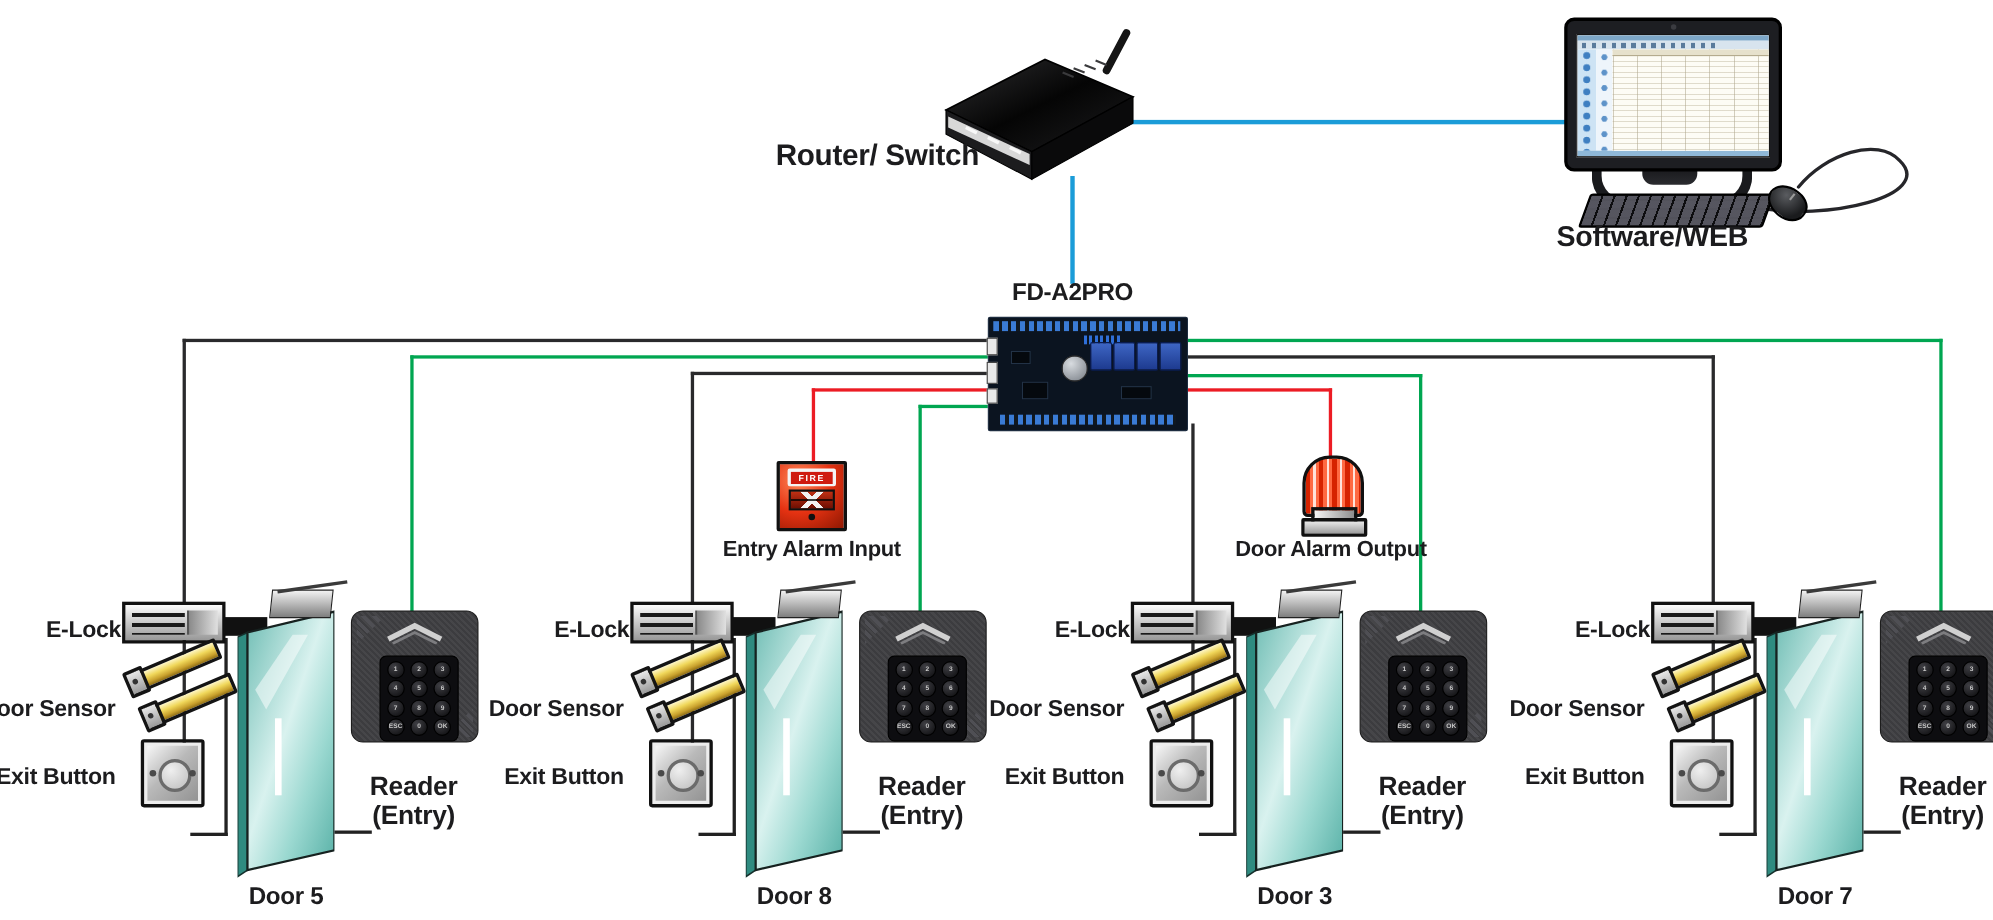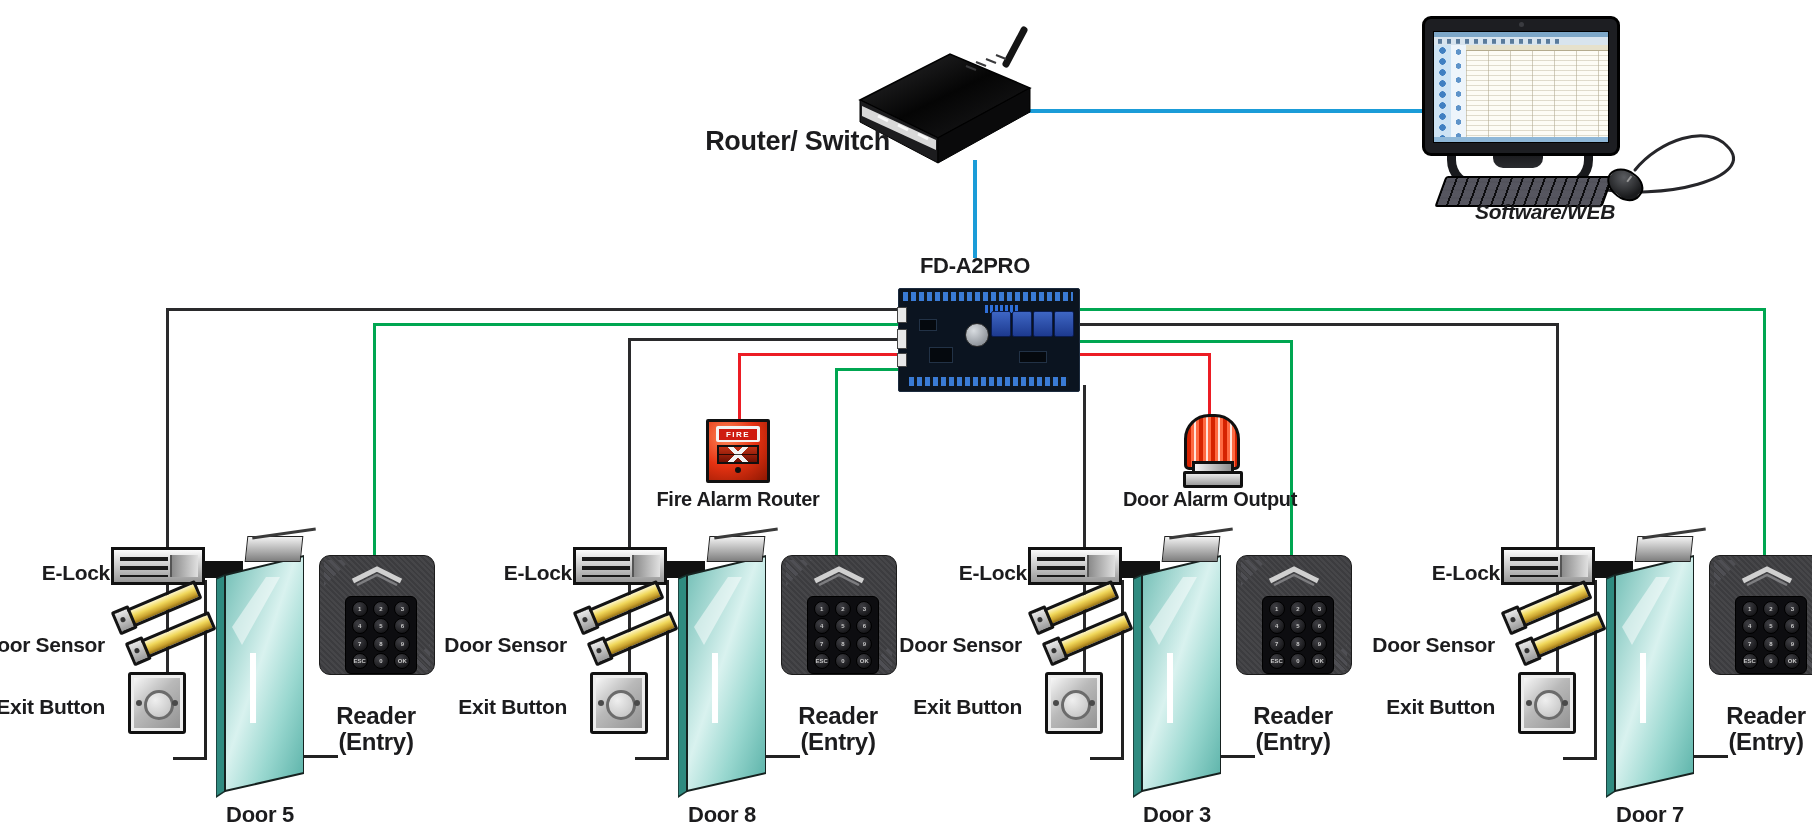--- a/index.html
+++ b/index.html
@@ -61,21 +61,21 @@
   .keyboard{position:absolute;left:1440px;top:176px;width:164px;height:27px;z-index:3;
      background:#141416;border:2px solid #000;border-radius:3px;transform:skewX(-20deg);
      background-image:
        repeating-linear-gradient(90deg,rgba(90,90,100,.9) 0 9px,rgba(10,10,12,.9) 9px 11px),
        repeating-linear-gradient(0deg,rgba(70,70,80,.5) 0 6px,rgba(10,10,12,.8) 6px 8px);}
   .mouse{position:absolute;left:1606px;top:170px;width:34px;height:25px;z-index:3;
      background:radial-gradient(circle at 35% 30%,#5a5c60,#1a1b1d 70%);
      border:2px solid #000;border-radius:55% 45% 50% 50%;transform:rotate(38deg);}
   .mouse:after{content:'';position:absolute;left:46%;top:2px;width:2px;height:7px;background:#9a9a9a;}
   .cable{position:absolute;left:1575px;top:118px;z-index:0;}
-  .software-label{left:1415px;top:200px;width:200px;text-align:right;font-size:21px;font-style:italic;}
+  .software-label{left:1415px;top:200px;width:200px;text-align:left;font-size:26px;}
 
   
   .fire-input{position:absolute;left:706px;top:419px;width:58px;height:58px;z-index:3;
      border:3px solid #111;border-radius:2px;
      background:radial-gradient(circle at 30% 25%,#ff8a5a,#e53212 50%,#8f1802);}
   .fband{margin:4px auto 0;width:44px;height:16px;background:#f4f4f4;border-radius:2px;
      display:flex;align-items:center;justify-content:center;}
   .fband-in{width:38px;height:11px;background:#cf1b10;color:#fff;font-size:8px;font-weight:bold;
      letter-spacing:1.5px;display:flex;align-items:center;justify-content:center;}
   .fglass{margin:3px auto 0;width:42px;height:19px;border:2px solid #101010;box-sizing:border-box;
@@ -260,21 +260,21 @@
   <div class="mouse"></div>
   <div class="lbl software-label">Software/WEB</div>
 
   <div class="fire-input">
     <div class="fband">
         <div class="fband-in">FIRE</div>
       </div>
     <div class="fglass"></div>
     <div class="fdot"></div>
   </div>
-  <div class="lbl fire-in-label">Fire Alarm Router</div>
+  <div class="lbl fire-in-label">Entry Alarm Input</div>
 
   <div class="beacon-dome"></div>
   <div class="beacon-neck"></div>
   <div class="beacon-base"></div>
   <div class="lbl fire-out-label">Door Alarm Output</div>
 
 
   <div class="door-group" style="left: 20px;">
     <div class="floor fl-lv"></div>
     <div class="floor fl-lh"></div>

